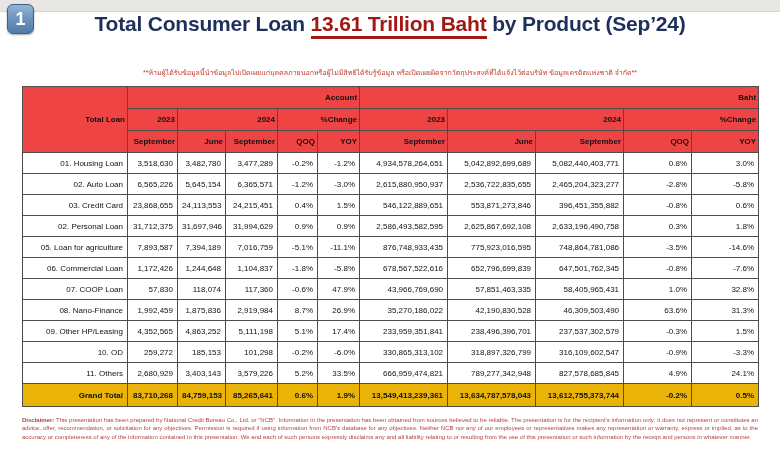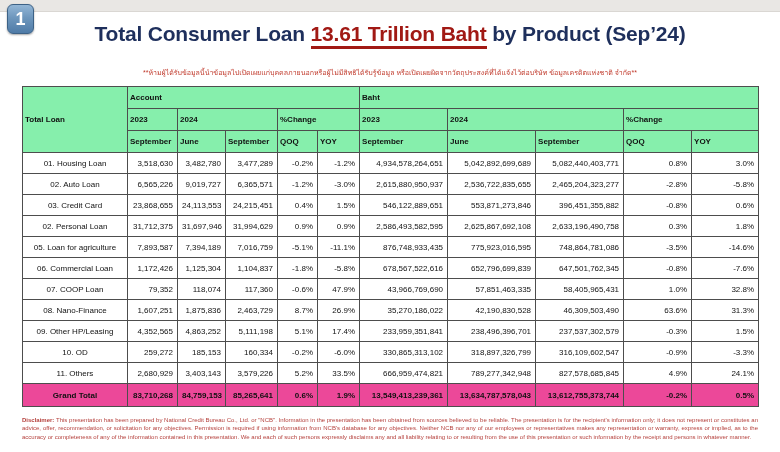--- a/index.html
+++ b/index.html
@@ -7,34 +7,34 @@
   body { font-family: "Liberation Sans", sans-serif; background: #ffffff; }
   .slide { position: relative; width: 780px; height: 452px; background: #ffffff; }
   .top-strip { position: absolute; top: 0; left: 0; width: 780px; height: 12px;
                background: #e9e7e4; border-bottom: 1px solid #dad7d3; }
   .badge { position: absolute; left: 7px; top: 4px; width: 27px; height: 30px;
            background: linear-gradient(180deg, #93b6d6 0%, #6e97bd 45%, #4f7ba7 100%);
            border: 1px solid #3d6286; border-radius: 6px;
            color: #ffffff; font-weight: bold; font-size: 18px;
            display: flex; align-items: center; justify-content: center;
            box-shadow: 0 1px 2px rgba(0,0,0,0.35); }
-  .title { position: absolute; top: 22px; left: 0; width: 780px; text-align: center;
+  .title { position: absolute; top: 12px; left: 0; width: 780px; text-align: center;
            font-size: 21px; font-weight: bold; color: #1e2f5c; letter-spacing: -0.2px; }
   .title .hl { color: #a11914; border-bottom: 3px solid #a11914; padding-bottom: 1px; }
   .thai-note { position: absolute; top: 67px; left: 0; width: 780px; text-align: center;
                font-size: 7px; color: #c0392b; }
   table.loan { position: absolute; top: 86px; left: 22px; width: 736px;
                border-collapse: collapse; table-layout: fixed; }
   table.loan th, table.loan td { border: 1px solid #4d4d4d; overflow: hidden; white-space: nowrap; }
-  table.loan thead th { background: #86efac; font-weight: bold; font-size: 8px;
-                        text-align: left; height: 22px; color: #111; padding: 0 2px; }
+  table.loan thead th { background: #ef4444; font-weight: bold; font-size: 8px;
+                        text-align: right; height: 22px; color: #111; padding: 0 2px; }
   table.loan td { font-size: 8px; height: 21px; padding: 0 4px; color: #111; }
-  td.c-label { text-align: center; }
+  td.c-label { text-align: right; }
   td.c-num { text-align: right; }
-  tr.total-row td { background: #ec4899; font-weight: bold; height: 23px; }
+  tr.total-row td { background: #eab308; font-weight: bold; height: 23px; }
   .disclaimer { position: absolute; top: 416px; left: 22px; width: 736px;
                 font-size: 6px; line-height: 1.4; color: #b5413d; text-align: justify; }
   .disclaimer b { font-weight: bold; }
 </style>
 </head>
 <body>
 
 <div class="slide">
   <div class="top-strip"></div>
   <div class="badge">
@@ -96,21 +96,21 @@
           <td class="c-num">-1.2%</td>
           <td class="c-num">4,934,578,264,651</td>
           <td class="c-num">5,042,892,699,689</td>
           <td class="c-num">5,082,440,403,771</td>
           <td class="c-num">0.8%</td>
           <td class="c-num">3.0%</td>
         </tr>
         <tr>
           <td class="c-label">02. Auto Loan</td>
           <td class="c-num">6,565,226</td>
-          <td class="c-num">9,019,727</td>
+          <td class="c-num">5,645,154</td>
           <td class="c-num">6,365,571</td>
           <td class="c-num">-1.2%</td>
           <td class="c-num">-3.0%</td>
           <td class="c-num">2,615,880,950,937</td>
           <td class="c-num">2,536,722,835,655</td>
           <td class="c-num">2,465,204,323,277</td>
           <td class="c-num">-2.8%</td>
           <td class="c-num">-5.8%</td>
         </tr>
         <tr>
@@ -148,48 +148,48 @@
           <td class="c-num">-11.1%</td>
           <td class="c-num">876,748,933,435</td>
           <td class="c-num">775,923,016,595</td>
           <td class="c-num">748,864,781,086</td>
           <td class="c-num">-3.5%</td>
           <td class="c-num">-14.6%</td>
         </tr>
         <tr>
           <td class="c-label">06. Commercial Loan</td>
           <td class="c-num">1,172,426</td>
-          <td class="c-num">1,125,304</td>
+          <td class="c-num">1,244,648</td>
           <td class="c-num">1,104,837</td>
           <td class="c-num">-1.8%</td>
           <td class="c-num">-5.8%</td>
           <td class="c-num">678,567,522,616</td>
           <td class="c-num">652,796,699,839</td>
           <td class="c-num">647,501,762,345</td>
           <td class="c-num">-0.8%</td>
           <td class="c-num">-7.6%</td>
         </tr>
         <tr>
           <td class="c-label">07. COOP Loan</td>
-          <td class="c-num">79,352</td>
+          <td class="c-num">57,830</td>
           <td class="c-num">118,074</td>
           <td class="c-num">117,360</td>
           <td class="c-num">-0.6%</td>
           <td class="c-num">47.9%</td>
           <td class="c-num">43,966,769,690</td>
           <td class="c-num">57,851,463,335</td>
           <td class="c-num">58,405,965,431</td>
           <td class="c-num">1.0%</td>
           <td class="c-num">32.8%</td>
         </tr>
         <tr>
           <td class="c-label">08. Nano-Finance</td>
-          <td class="c-num">1,607,251</td>
+          <td class="c-num">1,992,459</td>
           <td class="c-num">1,875,836</td>
-          <td class="c-num">2,463,729</td>
+          <td class="c-num">2,919,984</td>
           <td class="c-num">8.7%</td>
           <td class="c-num">26.9%</td>
           <td class="c-num">35,270,186,022</td>
           <td class="c-num">42,190,830,528</td>
           <td class="c-num">46,309,503,490</td>
           <td class="c-num">63.6%</td>
           <td class="c-num">31.3%</td>
         </tr>
         <tr>
           <td class="c-label">09. Other HP/Leasing</td>
@@ -201,21 +201,21 @@
           <td class="c-num">233,959,351,841</td>
           <td class="c-num">238,496,396,701</td>
           <td class="c-num">237,537,302,579</td>
           <td class="c-num">-0.3%</td>
           <td class="c-num">1.5%</td>
         </tr>
         <tr>
           <td class="c-label">10. OD</td>
           <td class="c-num">259,272</td>
           <td class="c-num">185,153</td>
-          <td class="c-num">160,334</td>
+          <td class="c-num">101,298</td>
           <td class="c-num">-0.2%</td>
           <td class="c-num">-6.0%</td>
           <td class="c-num">330,865,313,102</td>
           <td class="c-num">318,897,326,799</td>
           <td class="c-num">316,109,602,547</td>
           <td class="c-num">-0.9%</td>
           <td class="c-num">-3.3%</td>
         </tr>
         <tr>
           <td class="c-label">11. Others</td>

